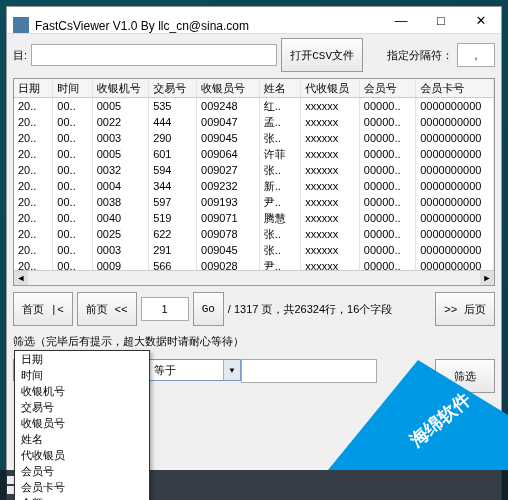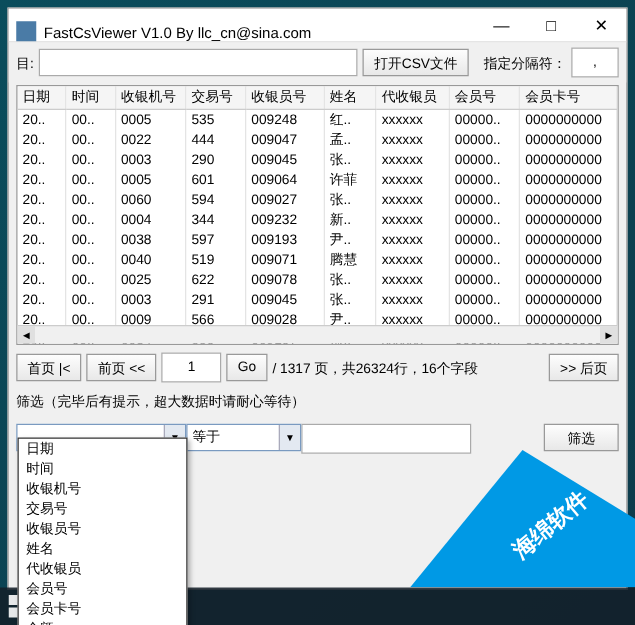--- a/index.html
+++ b/index.html
@@ -6,21 +6,21 @@
 .window{position:absolute;top:6px;left:6px;right:6px;background:#f0f0f0;border:1px solid #999}
 .titlebar{background:#fff;height:26px;display:flex;align-items:flex-end;border-bottom:1px solid #ddd}
 .title-icon{width:16px;height:16px;margin:0 6px;background:#4a7ba6}
 .title-text{flex:1;font-size:12px}
 .title-btns{display:flex}
 .title-btn{width:40px;height:26px;display:flex;align-items:center;justify-content:center;font-size:13px;font-family:Arial}
 .title-btn.close{background:transparent}
 .toolbar{padding:4px 6px;display:flex;align-items:center;gap:4px;background:#f0f0f0}
 .path-label{font-size:11px}
 .path-input{flex:1;height:20px;border:1px solid #aaa;background:#fff;padding:0 4px;font-size:11px}
-.btn{height:22px;padding:0 8px;background:linear-gradient(#fdfdfd,#e8e8e8);border:1px solid #999;font-size:11px;cursor:pointer;font-family:Liberation Sans, sans-serif}
+.btn{height:34px;padding:0 8px;background:linear-gradient(#fdfdfd,#e8e8e8);border:1px solid #999;font-size:11px;cursor:pointer;font-family:Liberation Mono, monospace}
 .sep-input{width:32px;height:20px;border:1px solid #aaa;text-align:center;font-size:11px}
 .table-area{margin:2px 6px 0;background:#fff;border:1px solid #999;height:206px;overflow:hidden;position:relative}
 .table{width:100%;border-collapse:collapse;table-layout:fixed}
 .table th,.table td{border-right:1px solid #e4e4e4;padding:1px 4px;text-align:left;font-size:11px;white-space:nowrap;overflow:hidden;height:14px;line-height:14px}
 .table th{background:#f5f5f5;border-bottom:1px solid #ccc;font-weight:normal;height:16px}
 .table tbody tr{border-bottom:0}
 .table tbody td{font-size:11px}
 .scrollbar-h{position:absolute;bottom:0;left:0;right:0;height:14px;background:#f0f0f0;border-top:1px solid #ccc;display:flex;align-items:center}
 .scroll-arrow{width:14px;height:14px;background:#e0e0e0;font-size:9px;text-align:center;line-height:14px}
 .pager{padding:6px;display:flex;align-items:center;gap:4px}
@@ -51,21 +51,21 @@
       <div class="title-btn">—</div>
       <div class="title-btn">□</div>
       <div class="title-btn close">✕</div>
     </div>
   </div>
 
   <div class="toolbar">
     <span class="path-label">目:</span>
     <input class="path-input" style="">
     <button class="btn">打开CSV文件</button>
-    <span style="margin-left:8px">指定分隔符：</span>
+    <span style="margin-left:20px">指定分隔符：</span>
     <input class="sep-input" value="," style="">
   </div>
 
   <div class="table-area">
     <table class="table">
       <thead>
           <tr id="thead-row">
             <th style="width: 28px;">日期</th>
             <th style="width: 28px;">时间</th>
             <th style="width: 44px;">收银机号</th>
@@ -118,21 +118,21 @@
             <td>601</td>
             <td>009064</td>
             <td>许菲</td>
             <td>xxxxxx</td>
             <td>00000..</td>
             <td>0000000000</td>
           </tr>
           <tr>
             <td>20..</td>
             <td>00..</td>
-            <td>0060</td>
+            <td>0032</td>
             <td>594</td>
             <td>009027</td>
             <td>张..</td>
             <td>xxxxxx</td>
             <td>00000..</td>
             <td>0000000000</td>
           </tr>
           <tr>
             <td>20..</td>
             <td>00..</td>

